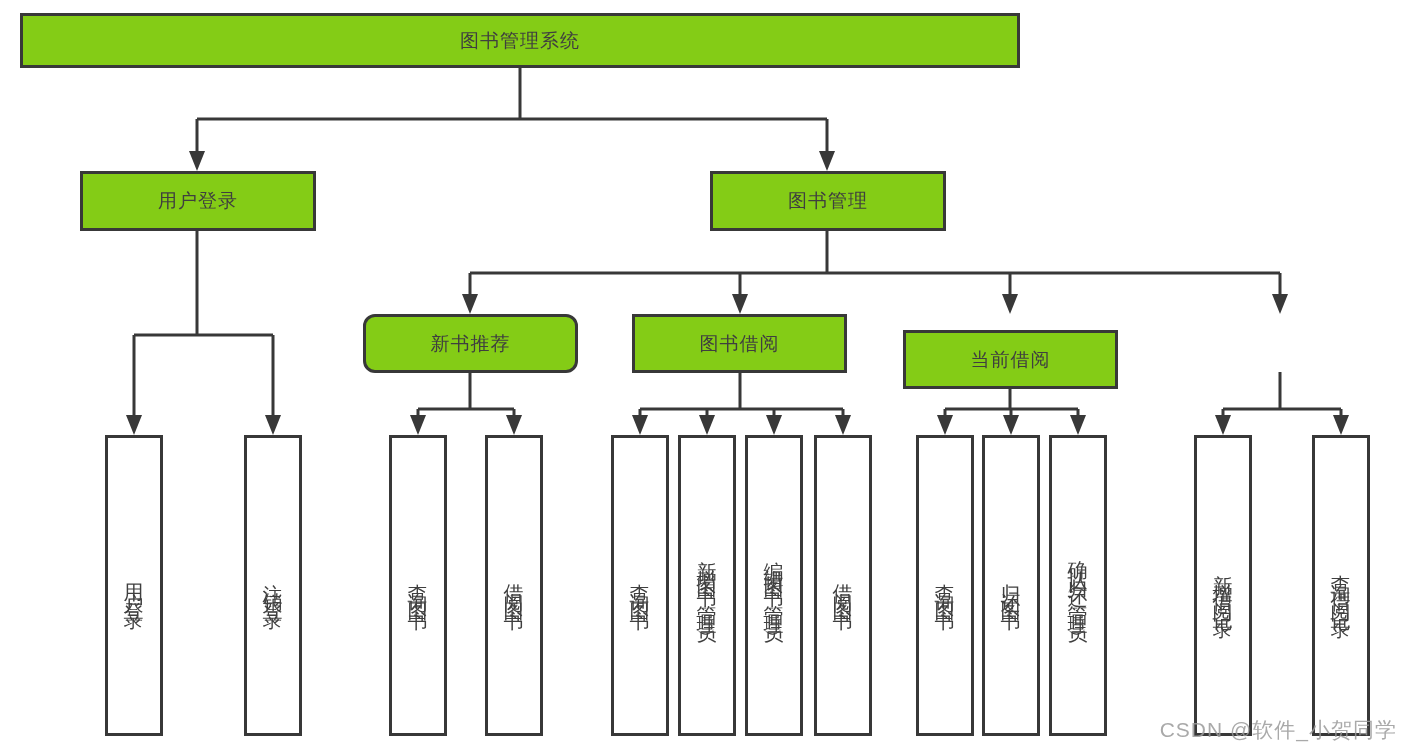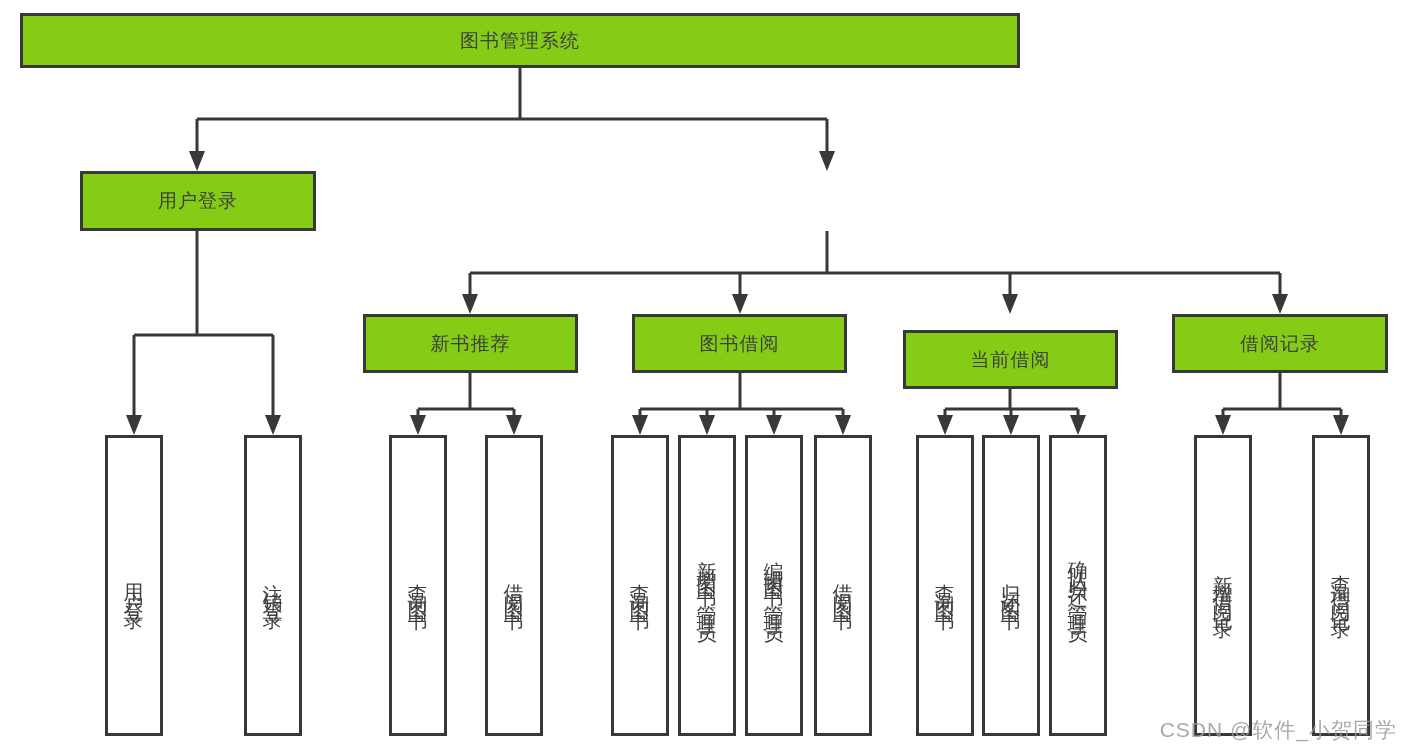--- a/index.html
+++ b/index.html
@@ -78,25 +78,25 @@
     <polygon points="1070,415 1086,415 1078,435"></polygon>
 
     <path d="M1280 372 V409 M1223 409 H1341 M1223 409 V418 M1341 409 V418"></path>
     <polygon points="1215,415 1231,415 1223,435"></polygon>
     <polygon points="1333,415 1349,415 1341,435"></polygon>
   </svg>
 
   <div class="box" style="left:20px;top:13px;width:1000px;height:55px;">图书管理系统</div>
 
   <div class="box" style="left:80px;top:171px;width:236px;height:60px;">用户登录</div>
+  <div class="box" style="left:710px;top:171px;width:236px;height:60px;">图书管理</div>
 
-  <div class="box" style="left:363px;top:314px;width:215px;height:59px;">新书推荐</div>
+  <div class="box" style="left:363px;top:314px;width:215px;height:59px;border-radius:12px;">新书推荐</div>
   <div class="box" style="left:632px;top:314px;width:215px;height:59px;">图书借阅</div>
   <div class="box" style="left:903px;top:314px;width:215px;height:59px;margin-top:16px;">当前借阅</div>
-  <div class="box" style="left:1172px;top:314px;width:216px;height:59px;">借阅记录</div>
 
   <div class="vbox" style="left:105px;top:435px;width:58px;height:301px;">
     <span class="vtext">用户登录</span>
   </div>
   <div class="vbox" style="left:244px;top:435px;width:58px;height:301px;">
     <span class="vtext">注销登录</span>
   </div>
 
   <div class="vbox" style="left:389px;top:435px;width:58px;height:301px;">
     <span class="vtext">查询图书</span>

